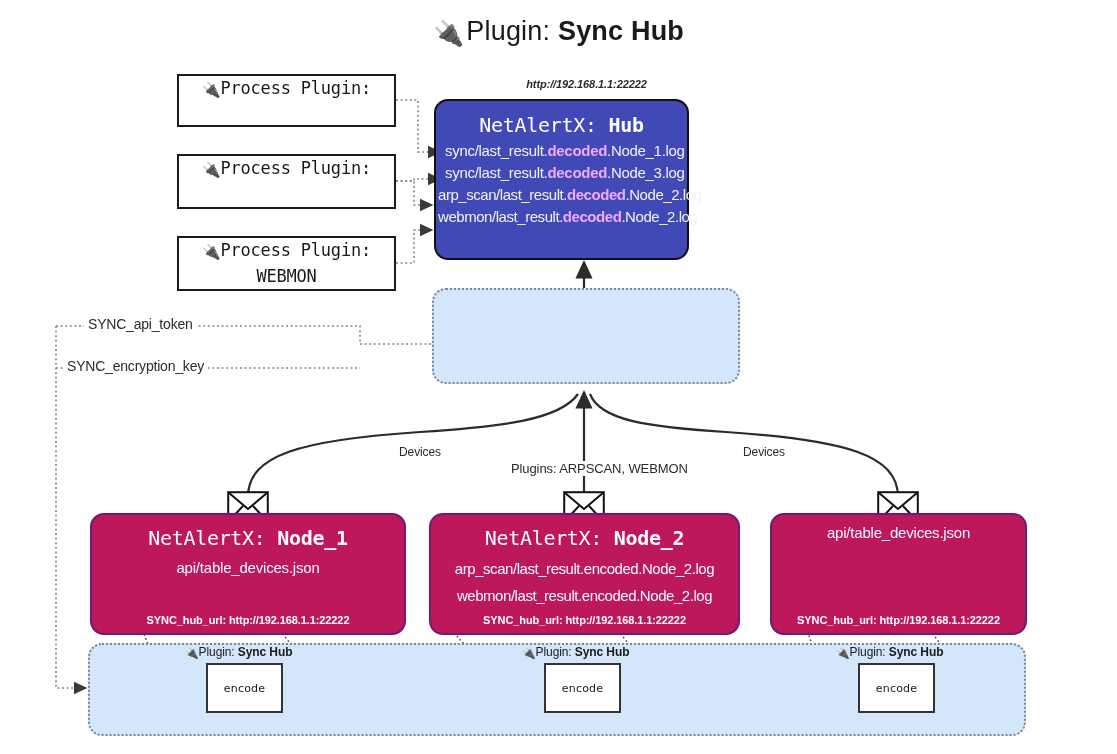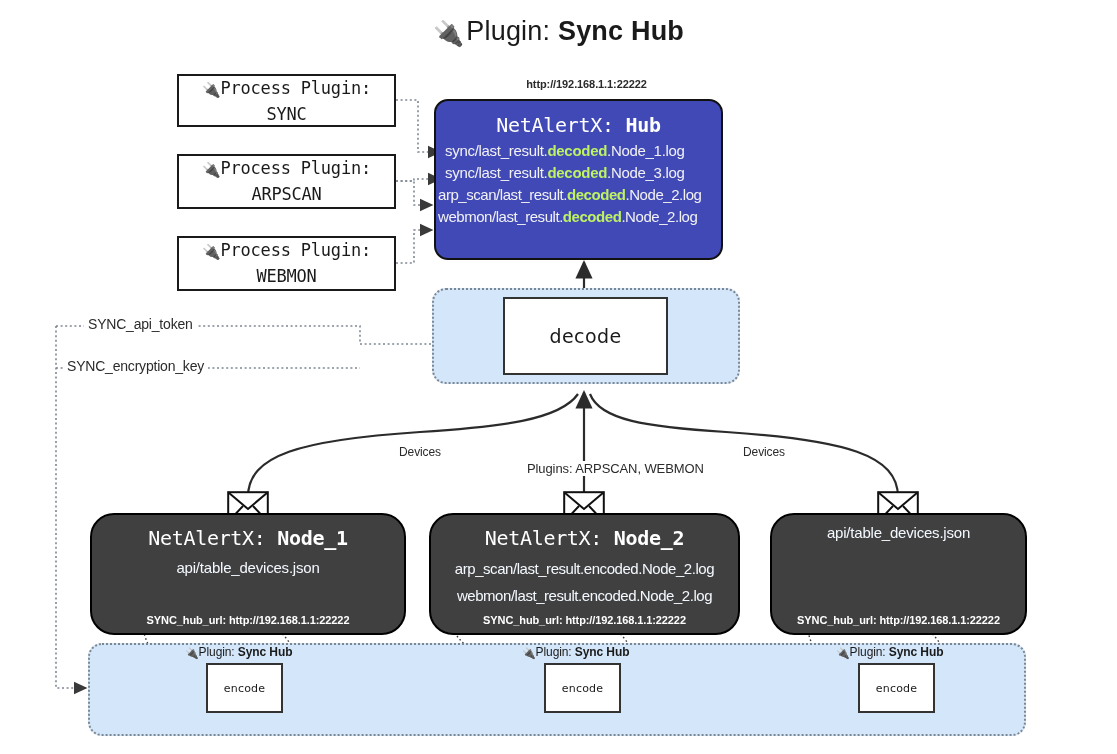--- a/index.html
+++ b/index.html
@@ -67,20 +67,21 @@
 
   
   .hub-url {
     position: absolute;
     text-align: center;
     font-size: 11px;
     color: #2b2b2b;
     font-weight: bold;
     letter-spacing: -0.1px;
     white-space: nowrap;
+    font-style: italic;
   }
   .hub {
     position: absolute;
     box-sizing: border-box;
     background: #4049b5;
     border: 2px solid #111111;
     border-radius: 14px;
     color: #ffffff;
   }
   .hub-title {
@@ -94,21 +95,21 @@
   .hub-title .strong { font-weight: bold; }
   .hub-line {
     font-size: 15px;
     color: #f2f2f4;
     white-space: nowrap;
     margin-top: 5px;
     padding-left: 9px;
     letter-spacing: -0.3px;
   }
   .hub-line.wide { padding-left: 2px; letter-spacing: -0.45px; }
-  .hub-line b { color: #bef264; font-weight: bold; }
+  .hub-line b { color: #f0abfc; font-weight: bold; }
 
   
   .blue-container {
     position: absolute;
     box-sizing: border-box;
     background: #d4e7fa;
     border: 2px dotted #7d8792;
     border-radius: 14px;
   }
 
@@ -124,23 +125,23 @@
     color: #1a1a1a;
     font-family: "DejaVu Sans", sans-serif;
   }
   .proc-white.decode { font-size: 19px; letter-spacing: 0.4px; }
   .proc-white.encode { font-size: 11px; letter-spacing: 0.2px; }
 
   
   .node {
     position: absolute;
     box-sizing: border-box;
-    background: #404040;
-    border: 2px solid #000000;
-    border-radius: 24px;
+    background: #be185d;
+    border: 2px solid #701a75;
+    border-radius: 14px;
     color: #ffffff;
     text-align: center;
   }
   .node-title {
     font-family: "DejaVu Sans Mono", "Liberation Mono", monospace;
     font-size: 20px;
     margin-top: 11px;
     letter-spacing: -0.3px;
     white-space: nowrap;
   }
@@ -243,55 +244,52 @@
     <path d="M932,688 C958,684 962,650 902,608 C885,586 878,560 898,524" fill="none" stroke="#3a3a3a" stroke-width="1.4" stroke-dasharray="1.6,2.6" marker-end="url(#arrowDot)"></path>
   </svg>
 
   <div class="page-title">
     <span class="plug">🔌</span><span>Plugin:</span>
     <span class="strong">Sync Hub</span>
   </div>
 
   <div class="proc-box" style="left:177px; top:74px; width:219px; height:53px;">
     <span class="plug">🔌</span><span>Process Plugin:</span>
-    <span class="l2">SYNC</span>
   </div>
 
   <div class="proc-box" style="left:177px; top:154px; width:219px; height:55px;">
     <span class="plug">🔌</span><span>Process Plugin:</span>
-    <span class="l2">ARPSCAN</span>
   </div>
 
   <div class="proc-box" style="left:177px; top:236px; width:219px; height:55px;">
     <span class="plug">🔌</span><span>Process Plugin:</span>
     <span class="l2">WEBMON</span>
   </div>
 
   <div class="hub-url" style="left:434px; top:78px; width:305px;">http://192.168.1.1:22222</div>
 
-  <div class="hub" style="left:434px; top:99px; width:289px; height:161px;">
+  <div class="hub" style="left:434px; top:99px; width:255px; height:161px;">
     <div class="hub-title">
       <span>NetAlertX:</span>
       <span class="strong">Hub</span>
     </div>
     <div class="hub-line"><span>sync/last_result.</span><b>decoded</b><span>.Node_1.log</span></div>
     <div class="hub-line"><span>sync/last_result.</span><b>decoded</b><span>.Node_3.log</span></div>
     <div class="hub-line wide"><span>arp_scan/last_result.</span><b>decoded</b><span>.Node_2.log</span></div>
     <div class="hub-line wide"><span>webmon/last_result.</span><b>decoded</b><span>.Node_2.log</span></div>
   </div>
 
   <div class="blue-container" style="left:432px; top:288px; width:308px; height:96px;"></div>
-  <div class="proc-white decode" style="left:503px; top:297px; width:165px; height:78px;">decode</div>
 
   <div class="token-label" style="left:84px; top:316px;">SYNC_api_token</div>
   <div class="token-label" style="left:63px; top:358px;">SYNC_encryption_key</div>
 
   <div class="edge-label" style="left:396px; top:445px;">Devices</div>
   <div class="edge-label" style="left:740px; top:445px;">Devices</div>
-  <div class="edge-label big" style="left:524px; top:461px;">Plugins: ARPSCAN, WEBMON</div>
+  <div class="edge-label big" style="left:508px; top:461px;">Plugins: ARPSCAN, WEBMON</div>
 
   <svg class="envelope" style="left:227px; top:491px;" viewBox="0 0 42 32">
     <rect x="1.2" y="1.2" width="39.6" height="29.6" fill="#ffffff" stroke="#111111" stroke-width="2"></rect>
     <path d="M1.2,1.2 L21,18 L40.8,1.2" fill="none" stroke="#111111" stroke-width="2"></path>
     <path d="M1.2,30.8 L16,15 M40.8,30.8 L26,15" fill="none" stroke="#111111" stroke-width="2"></path>
   </svg>
   <svg class="envelope" style="left:563px; top:491px;" viewBox="0 0 42 32">
     <rect x="1.2" y="1.2" width="39.6" height="29.6" fill="#ffffff" stroke="#111111" stroke-width="2"></rect>
     <path d="M1.2,1.2 L21,18 L40.8,1.2" fill="none" stroke="#111111" stroke-width="2"></path>
     <path d="M1.2,30.8 L16,15 M40.8,30.8 L26,15" fill="none" stroke="#111111" stroke-width="2"></path>

